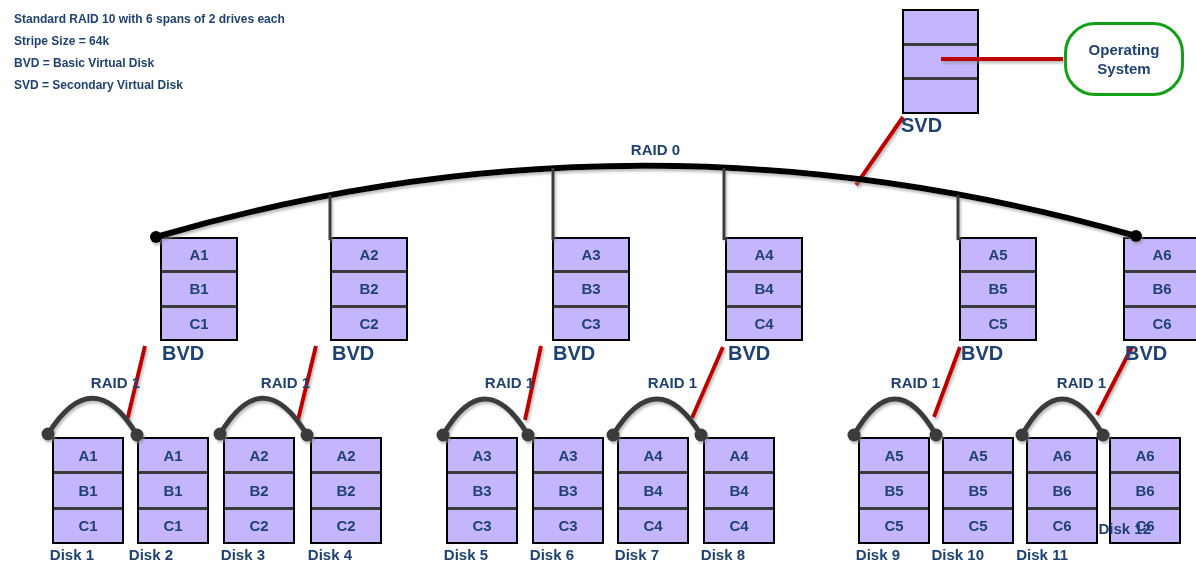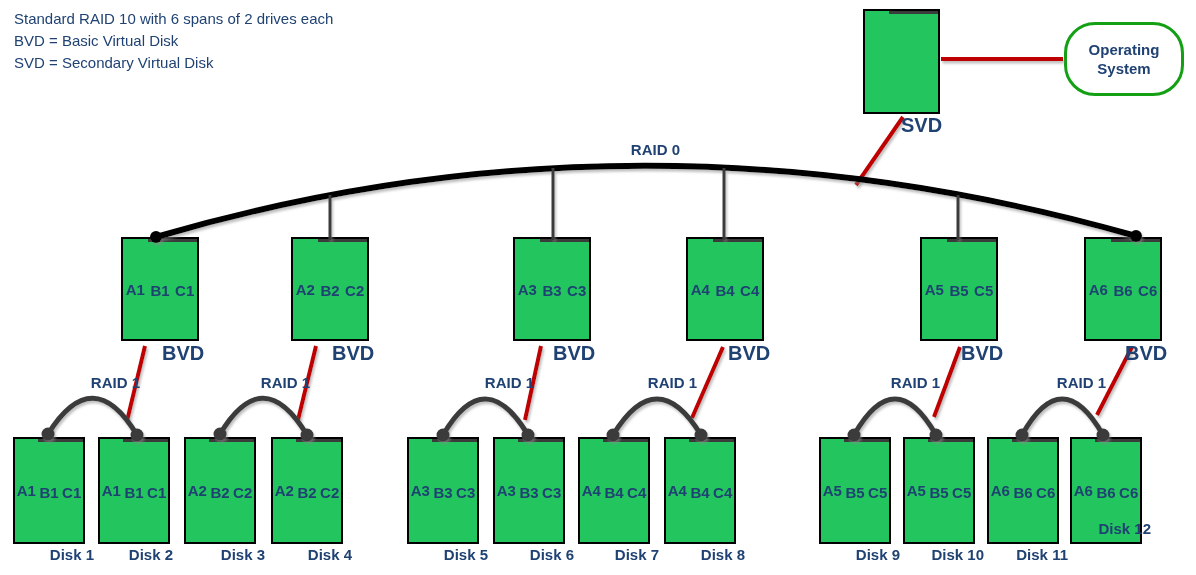--- a/index.html
+++ b/index.html
@@ -8,25 +8,25 @@
     --dark:#3B3B3B;
     --green:#14A014;
   }
   html,body{margin:0;padding:0;background:#fff;}
   #stage{
     position:relative;width:1196px;height:575px;background:#fff;
     font-family:"Liberation Sans",sans-serif;overflow:hidden;
   }
   .legend{
     position:absolute;left:14px;top:8px;z-index:4;
-    color:var(--navy);font-weight:normal;font-size:15px;line-height:22px;
+    color:var(--navy);font-weight:bold;font-size:12px;line-height:22px;
   }
   .box{
-    position:absolute;box-sizing:border-box;border:2px solid #000;background:#22c55e;
-    display:flex;flex-direction:row;z-index:2;
+    position:absolute;box-sizing:border-box;border:2px solid #000;background:#c4b5fd;
+    display:flex;flex-direction:column;z-index:2;margin-left:39px;
   }
   .bvd{width:78px;height:104px;top:237px;}
   .disk{width:72px;height:107px;top:437px;}
   .svdbox{width:77px;height:105px;left:863px;top:9px;}
   .cell{
     flex:1;display:flex;align-items:center;justify-content:center;
     font-weight:bold;font-size:15px;color:var(--navy);
   }
   .cell + .cell{border-top:3px solid var(--dark);}
   .lbl{
@@ -43,20 +43,21 @@
   }
   svg.lines{position:absolute;left:0;top:0;z-index:3;pointer-events:none;}
 </style>
 </head>
 <body>
 
 <div id="stage">
 
   <div class="legend">
     <div>Standard RAID 10 with 6 spans of 2 drives each</div>
+    <div>Stripe Size = 64k</div>
     <div>BVD = Basic Virtual Disk</div>
     <div>SVD = Secondary Virtual Disk</div>
   </div>
 
   <div class="box svdbox">
     <div class="cell"></div>
     <div class="cell"></div>
     <div class="cell"></div>
   </div>
   <div class="lbl big" style="left:901px;top:114px">SVD</div>

